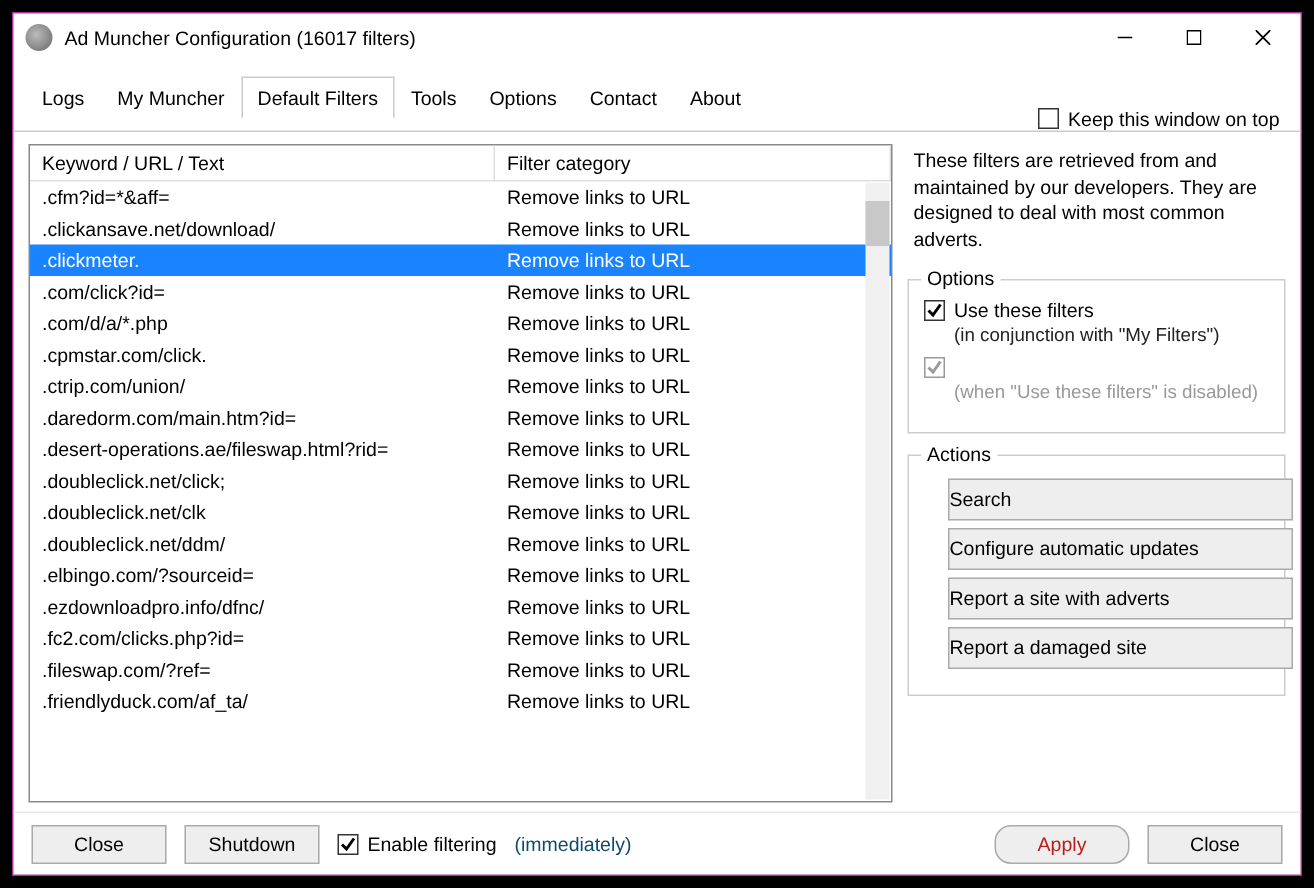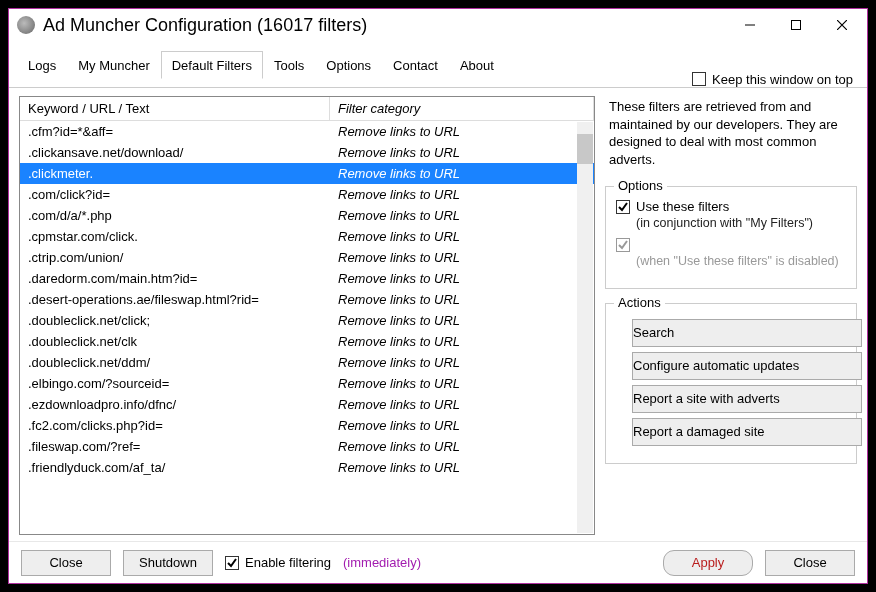--- a/index.html
+++ b/index.html
@@ -1,61 +1,61 @@
 <!DOCTYPE html>
 <html><head>
 <meta charset="utf-8">
 <style>
 * { box-sizing: border-box; margin: 0; padding: 0; font-family: "Segoe UI", Tahoma, sans-serif; font-size: 13px; }
 body { background: #000; display: flex; justify-content: center; align-items: center; height: 592px; width: 876px; }
 .window { width: 860px; height: 576px; background: #fff; border: 1px solid #b030a0; display: flex; flex-direction: column; }
 .titlebar { height: 32px; display: flex; align-items: center; padding: 0 2px 0 8px; }
 .titlebar .icon { width: 18px; height: 18px; background: radial-gradient(circle at 40% 40%, #bbb, #666); border-radius: 50%; margin-right: 8px; }
-.titlebar .title { flex: 1; font-size: 18px; }
+.titlebar .title { flex: 1; font-size: 13px; }
 .win-btns { display: flex; }
 .win-btn { width: 46px; height: 30px; display: flex; align-items: center; justify-content: center; cursor: default; }
 .win-btn svg { width: 10px; height: 10px; stroke: #000; stroke-width: 1; fill: none; }
 .win-btn.close svg { stroke-width: 1.2; }
 
 .tabstrip { display: flex; align-items: center; padding: 0 8px; border-bottom: 1px solid #ccc; position: relative; }
 .tab { padding: 6px 10px 5px; cursor: default; border: 1px solid transparent; border-bottom: none; position: relative; top: 1px; }
 .tab.active { border-color: #ccc; background: #fff; border-bottom: 1px solid #fff; }
 .tabstrip .spacer { flex: 1; }
 .keep-top { display: flex; align-items: flex-start; gap: 6px; padding-right: 6px; margin-top: 31px; }
 .chk { width: 14px; height: 14px; border: 1px solid #333; display: flex; align-items: center; justify-content: center; background: #fff; }
 .chk.disabled { border-color: #999; }
 .chk svg { width: 10px; height: 10px; stroke: #000; stroke-width: 2; fill: none; }
 
 .content { flex: 1; display: flex; padding: 8px 10px 6px 10px; gap: 10px; overflow: hidden; }
 .left { flex: 1; display: flex; flex-direction: column; border: 1px solid #888; position: relative; }
 .list-header { display: flex; border-bottom: 1px solid #ddd; }
 .list-header .col { padding: 4px 8px; border-right: 1px solid #ddd; }
 .col1 { width: 310px; }
-.col2 { flex: 1; font-style: italic; }
+.col2 { flex: 1; }
 .list-body { flex: 1; overflow: hidden; position: relative; }
 .row { display: flex; }
 .row .cell { padding: 3px 8px; white-space: nowrap; overflow: hidden; }
 .row.selected { background: #1a83ff; color: #fff; }
 .scrollbar { position: absolute; right: 1px; top: 1px; bottom: 1px; width: 16px; background: #f0f0f0; }
 .thumb { width: 100%; height: 30px; background: #c8c8c8; position: absolute; top: 12px; }
 
 .right { width: 252px; display: flex; flex-direction: column; gap: 8px; }
 .info-text { padding: 2px 4px 4px 4px; line-height: 1.35; }
 .group { border: 1px solid #ccc; padding: 10px 10px 12px 10px; position: relative; margin-top: 6px; }
 .group .legend { position: absolute; top: -9px; left: 8px; background: #fff; padding: 0 4px; }
 .opt-row { display: flex; align-items: center; gap: 6px; margin: 2px 0; }
 .opt-note { margin: 0 0 8px 20px; color: #222; font-size: 12.5px; }
 .opt-note.disabled, .opt-row.disabled { color: #999; }
 .action-btn { display: block; width: 100%; height: 28px; margin: 5px 16px; background: #eee; border: 1px solid #aaa; text-align: left; line-height: 26px; cursor: default; }
 
 .footer { height: 42px; border-top: 1px solid #e8e8e8; display: flex; align-items: center; padding: 0 12px; gap: 12px; }
 .btn { width: 90px; height: 26px; background: #eee; border: 1px solid #aaa; text-align: center; line-height: 24px; cursor: default; }
 .btn.disabled { color: #b91c1c; border-radius: 11px; }
 .enable-filter { display: flex; align-items: center; gap: 6px; }
-.immediately { color: #a21caf; }
+.immediately { color: #0c4a6e; }
 .footer .spacer { flex: 1; }
 </style>
 </head>
 <body>
 
 <div class="window">
   <div class="titlebar">
     <div class="icon"></div>
     <div class="title">Ad Muncher Configuration (16017 filters)</div>
     <div class="win-btns">

